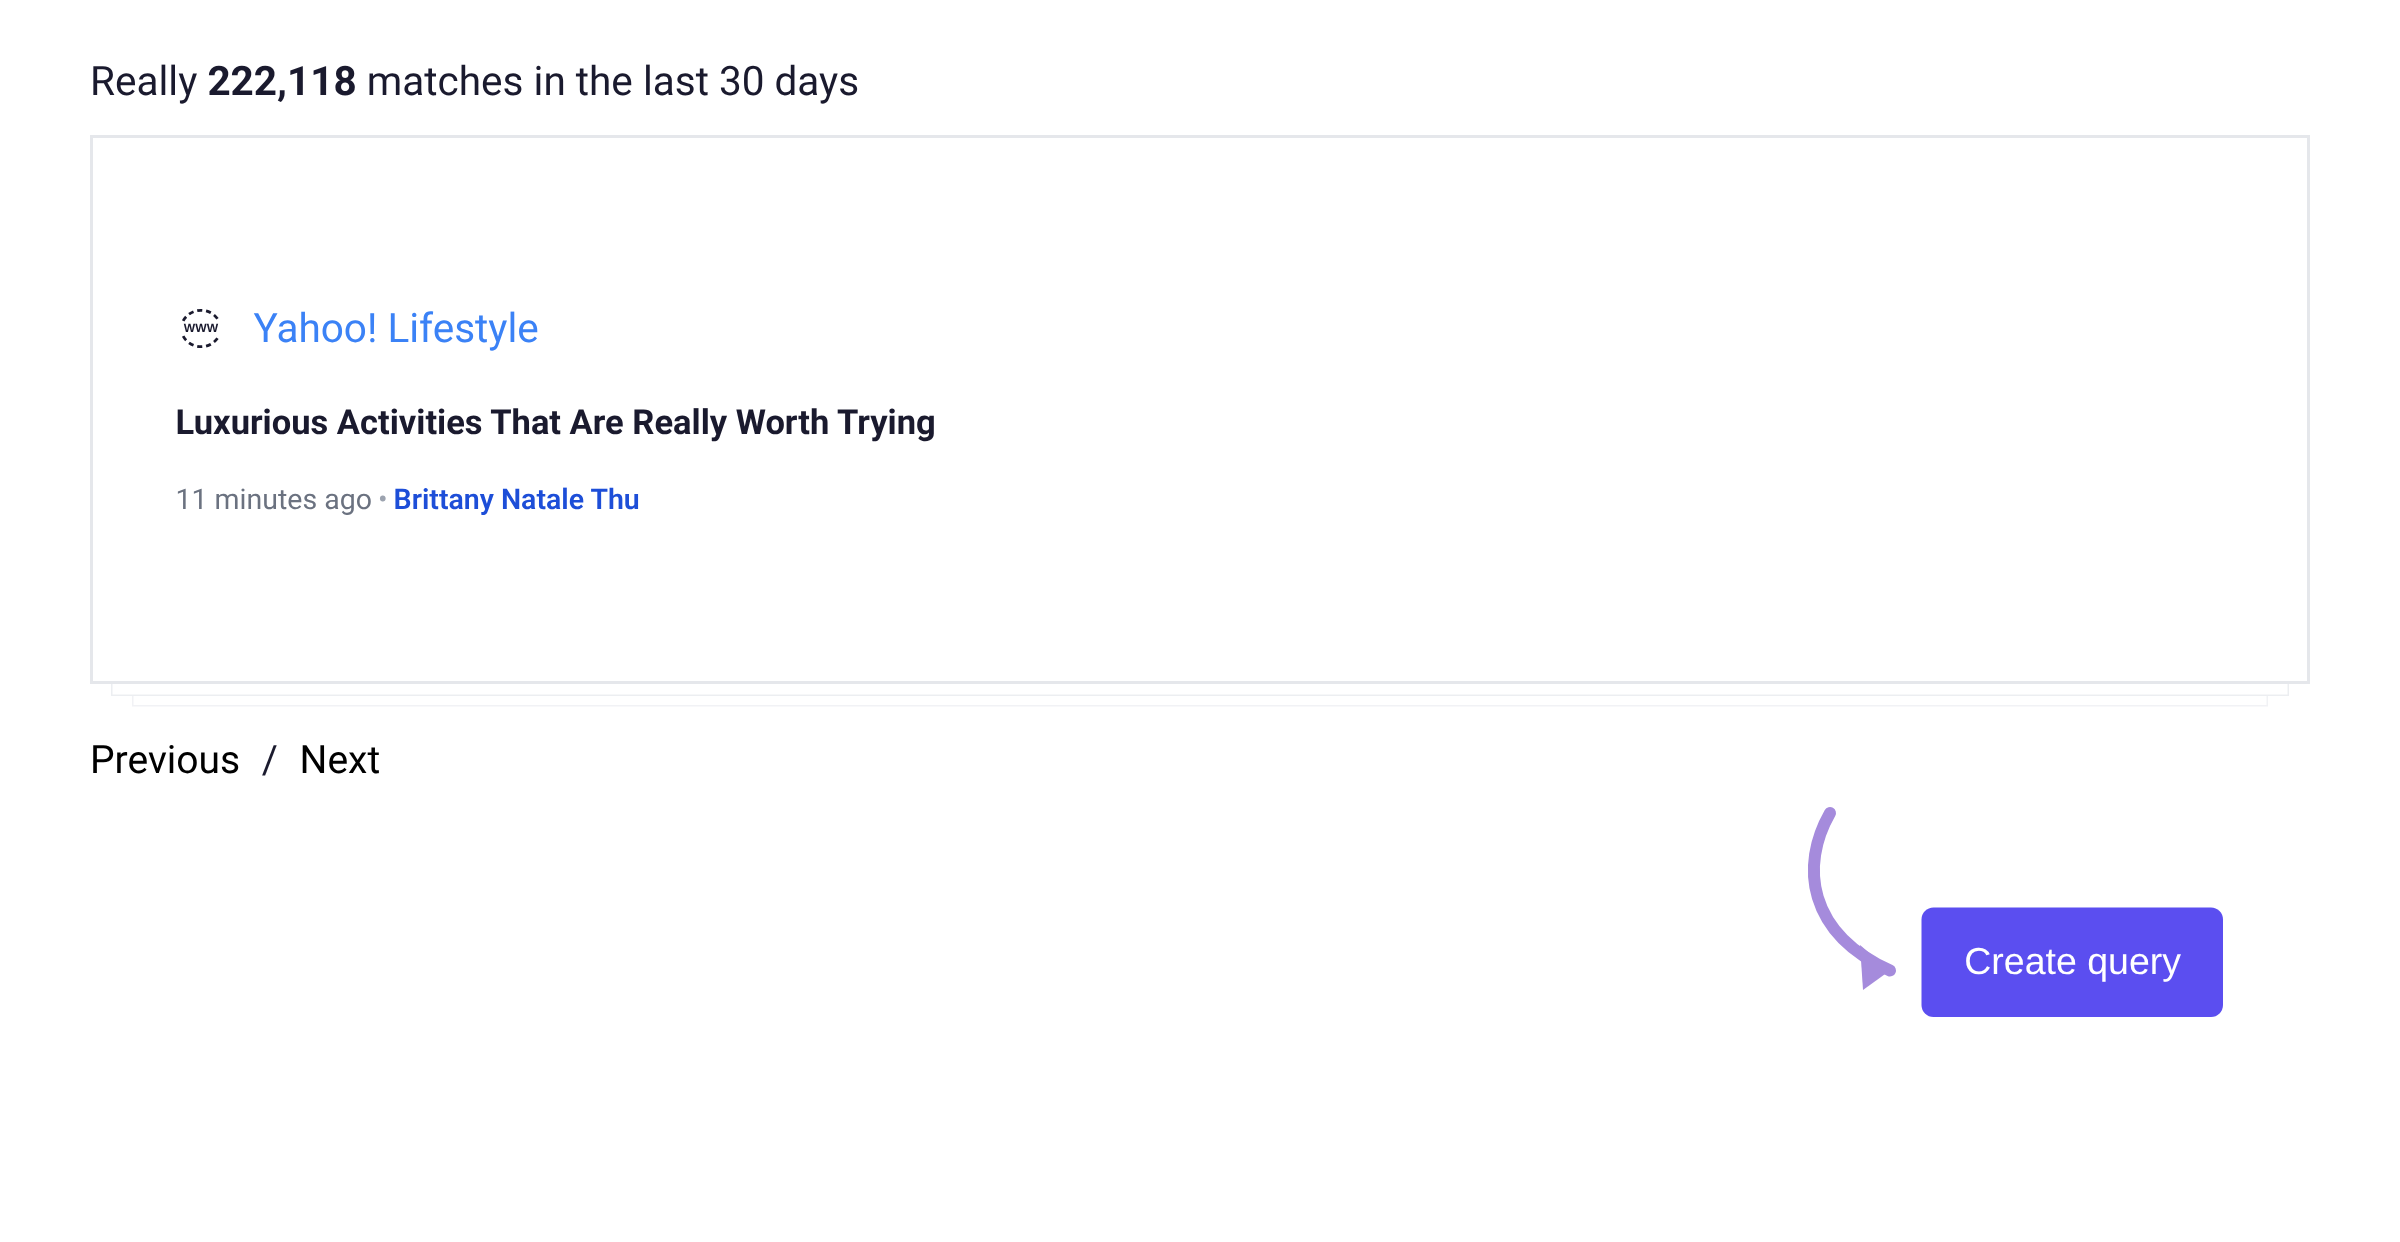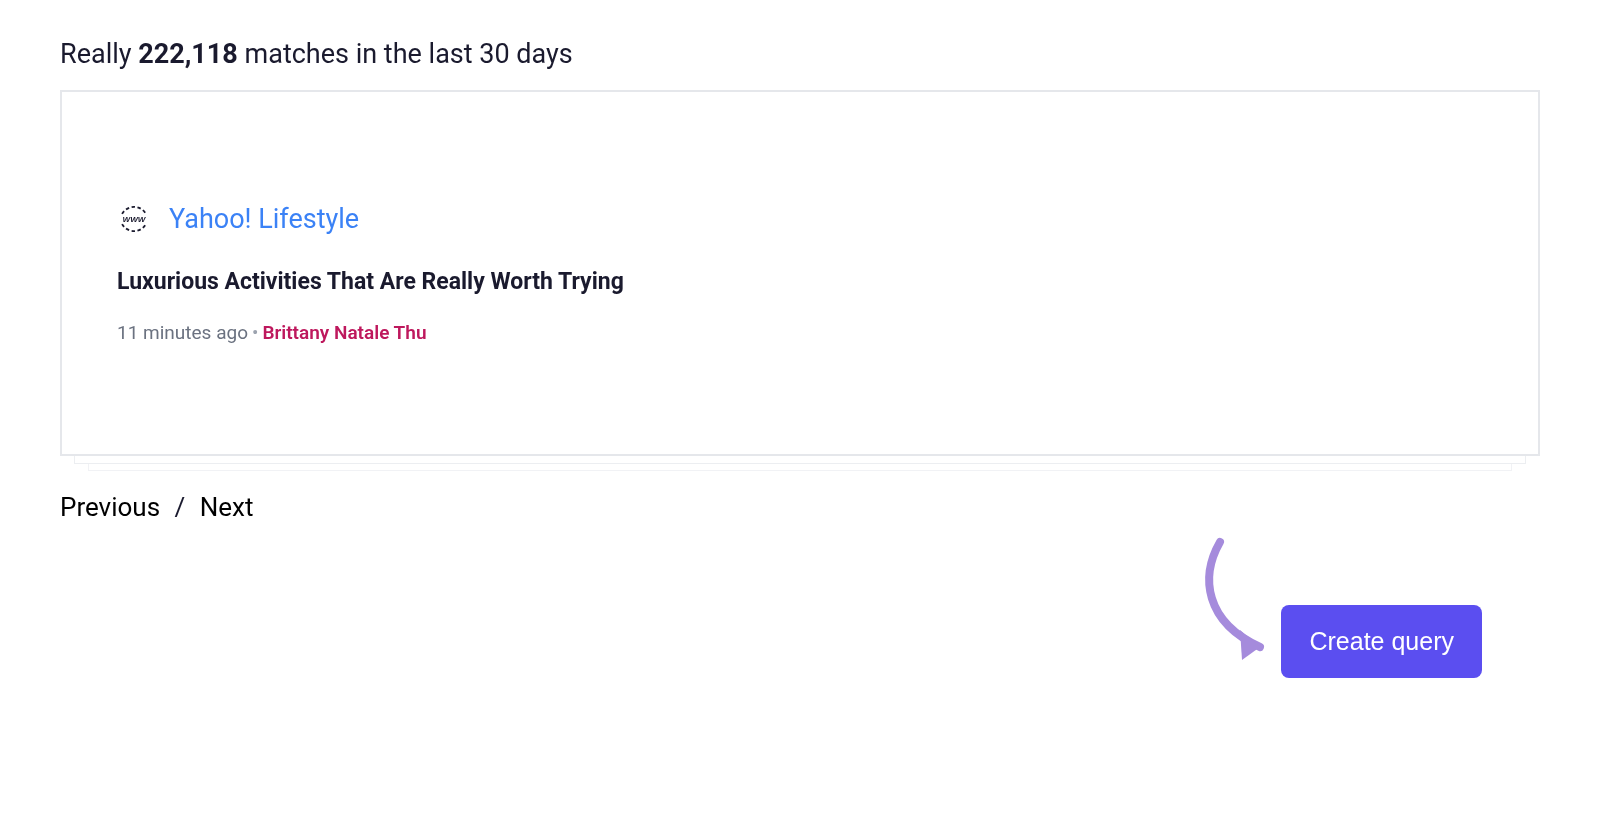--- a/index.html
+++ b/index.html
@@ -57,21 +57,20 @@
     align-items: center;
     gap: 18px;
     margin-bottom: 32px;
   }
   .www-icon {
     width: 34px;
     height: 34px;
     display: flex;
     align-items: center;
     justify-content: center;
-    font-style: italic;
   }
   .www-icon svg {
     width: 34px;
     height: 34px;
   }
   .source-name {
     font-size: 27px;
     color: #3b82f6;
   }
   .article-title {
@@ -84,21 +83,21 @@
     font-size: 19px;
     color: #6b7280;
     display: flex;
     align-items: center;
     gap: 4px;
   }
   .meta-dot {
     color: #9ca3af;
   }
   .author {
-    color: #be185d;
+    color: #1d4ed8;
     font-weight: 600;
   }
   .pagination {
     font-size: 26px;
     margin-top: 36px;
   }
   .pagination a {
     color: #000000;
     text-decoration: none;
     cursor: pointer;

